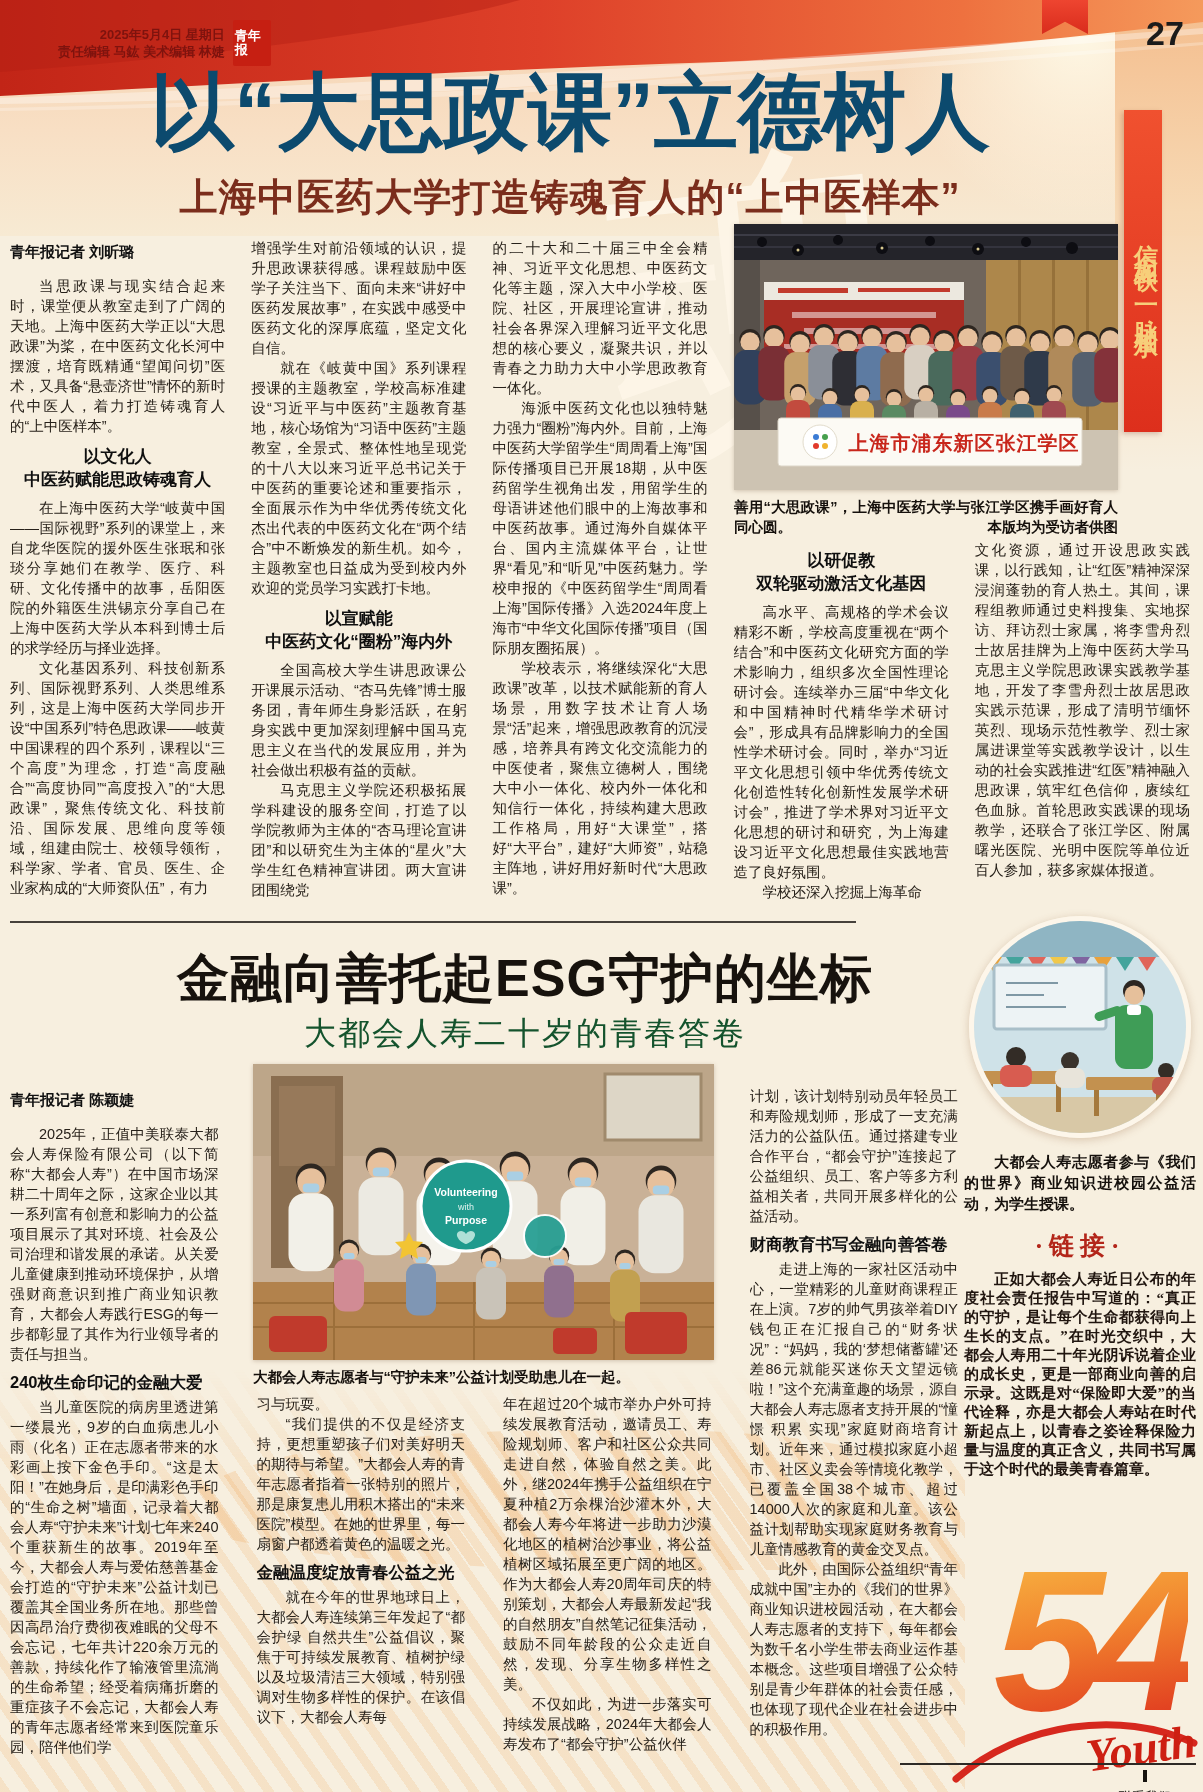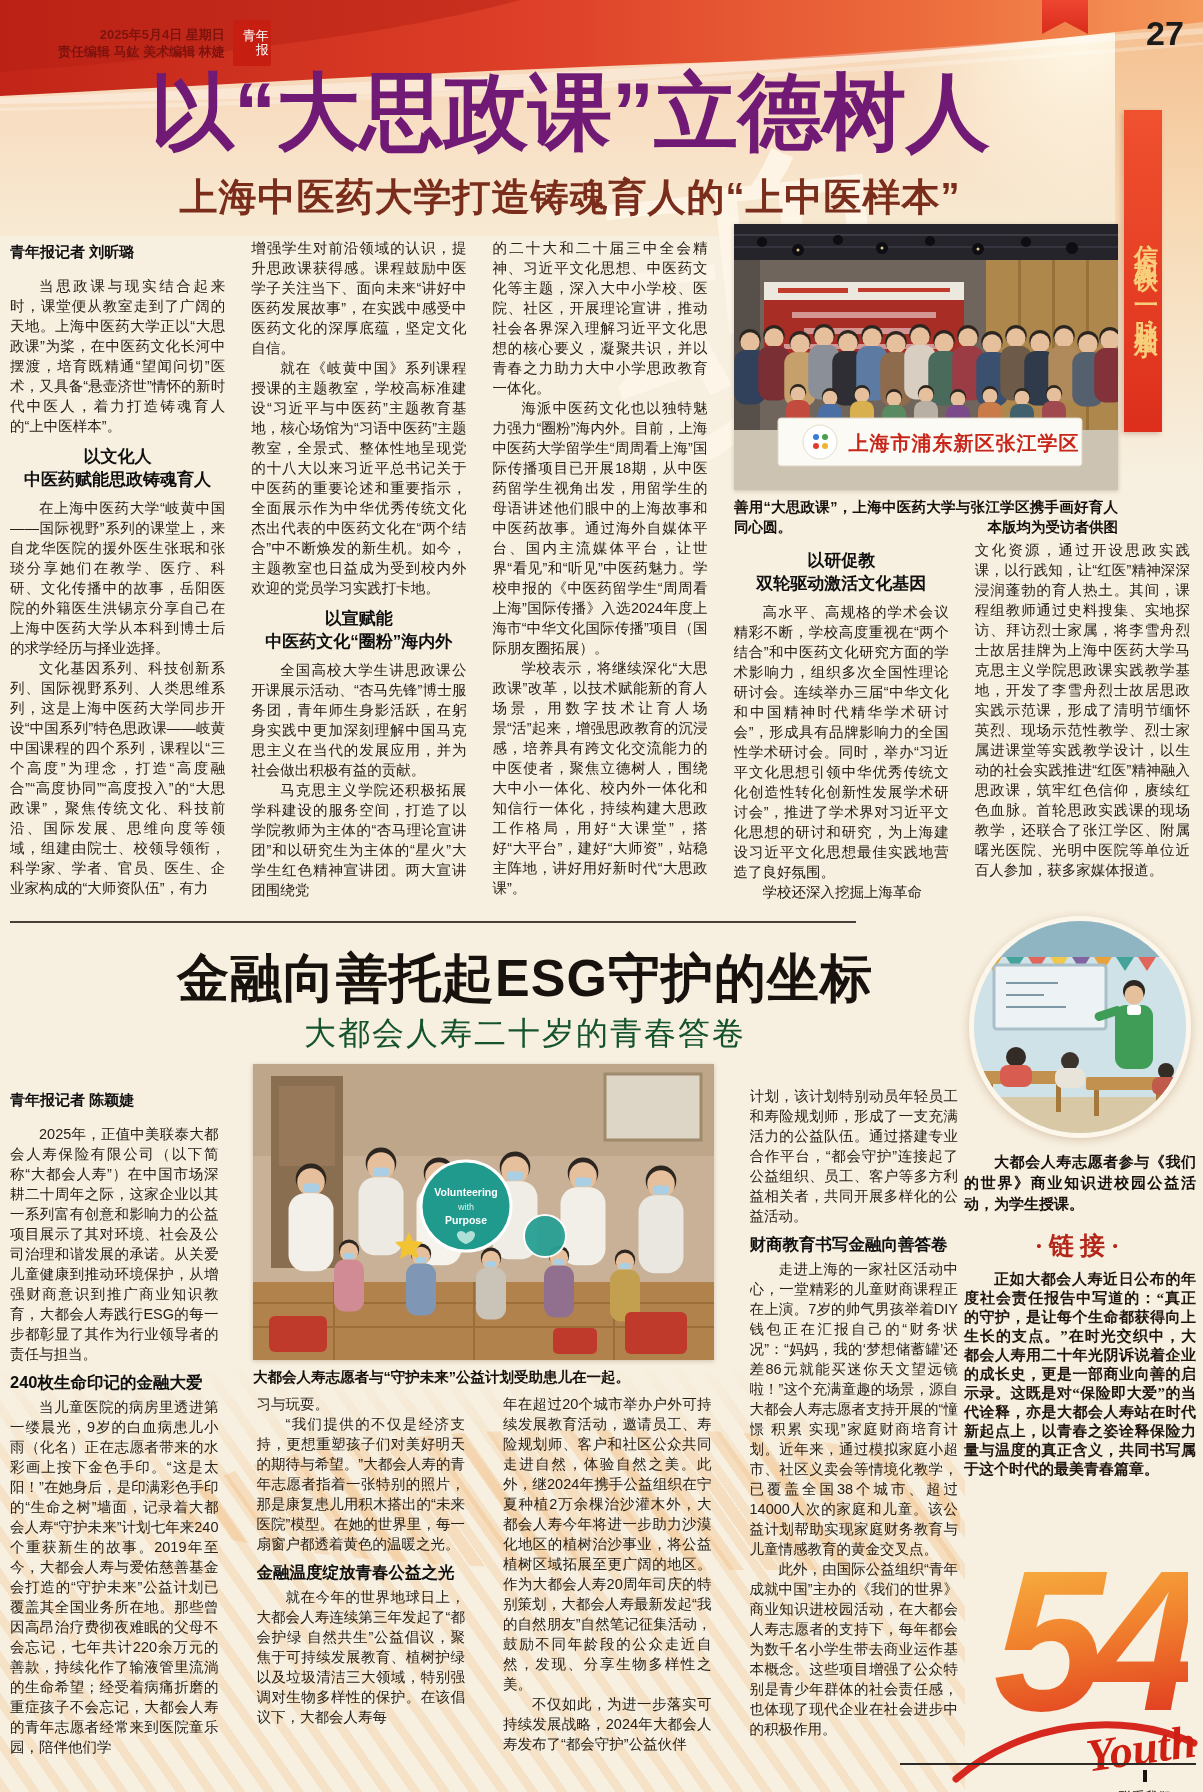--- a/index.html
+++ b/index.html
@@ -9,33 +9,33 @@
          background:radial-gradient(circle at 1080px 30px,rgba(255,252,235,.9),rgba(255,252,235,0) 190px),
                     linear-gradient(180deg,#f5d2b0 0%,#f8dfc4 55%,#f7ead3 100%);}
   .right-strip{position:absolute;top:0;right:0;width:88px;height:470px;z-index:0;
          background:linear-gradient(180deg,#f4bd8d 0%,#f7d9b4 45%,rgba(247,234,211,0) 100%);}
   .watermark{position:absolute;left:600px;top:140px;font-size:330px;line-height:1;z-index:0;
          color:rgba(253,245,231,.92);font-family:"Liberation Serif",serif;transform:rotate(-6deg);}
   .wave{position:absolute;top:0;left:0;z-index:1;}
   .mast{position:absolute;left:58px;top:20px;display:flex;gap:8px;align-items:center;z-index:5;}
   .mast-dates{text-align:right;color:#7e130e;font-size:13px;font-weight:bold;line-height:17px;}
   .mast-logo{width:38px;height:46px;background:#c61f12;color:#fff;display:flex;align-items:center;
-         justify-content:center;text-align:right;font-size:13px;line-height:14px;box-sizing:border-box;
-         padding:2px;font-family:"Liberation Serif",serif;font-weight:normal;border-radius:2px;}
+         justify-content:center;text-align:left;font-size:13px;line-height:14px;box-sizing:border-box;
+         padding:2px;font-family:"Liberation Serif",serif;font-weight:bold;border-radius:2px;}
   .pagenum{position:absolute;left:1146px;top:14px;font-size:34px;font-weight:bold;color:#1b1b1b;z-index:5;}
   .ribbon{position:absolute;left:1042px;top:0;width:46px;height:34px;z-index:4;
          background:linear-gradient(180deg,#ee4530,#d92c1c);
          clip-path:polygon(0 0,100% 0,100% 100%,50% 64%,0 100%);}
   .side-banner{position:absolute;left:1124px;top:110px;width:38px;height:322px;z-index:4;
          background:linear-gradient(180deg,#f0512f 0%,#dd2f1c 100%);color:#f7cf7a;
          writing-mode:vertical-rl;text-orientation:upright;letter-spacing:8px;font-size:24px;font-weight:bold;
          text-align:center;padding-top:8px;box-sizing:border-box;font-family:"Liberation Serif",serif;
          box-shadow:-2px 2px 5px rgba(120,40,20,.25);}
   .hl1{position:absolute;left:0;top:68px;width:1140px;margin:0;text-align:center;z-index:2;
-         font-size:84px;line-height:1.05;font-weight:900;color:#701a75;}
+         font-size:84px;line-height:1.05;font-weight:900;color:#0c4a6e;}
   .deck1{position:absolute;left:0;top:172px;width:1140px;text-align:center;z-index:2;
          font-size:38px;font-weight:600;color:#7b2d1c;letter-spacing:1px;}
   .cols{position:absolute;display:flex;z-index:2;}
   .a1{left:10px;top:238px;width:1180px;height:662px;gap:26px;overflow:hidden;}
   .a2{left:10px;top:1086px;width:948px;height:692px;gap:38px;overflow:hidden;}
   .col{flex:1 1 0;overflow:hidden;font-size:14.5px;line-height:20px;text-align:justify;color:#27211a;}
   .col.off1::before{content:"";display:block;height:302px;}
   .col.off2::before{content:"";display:block;height:308px;}
   .blk{margin:0;}
   .blk.p{text-indent:2em;}

